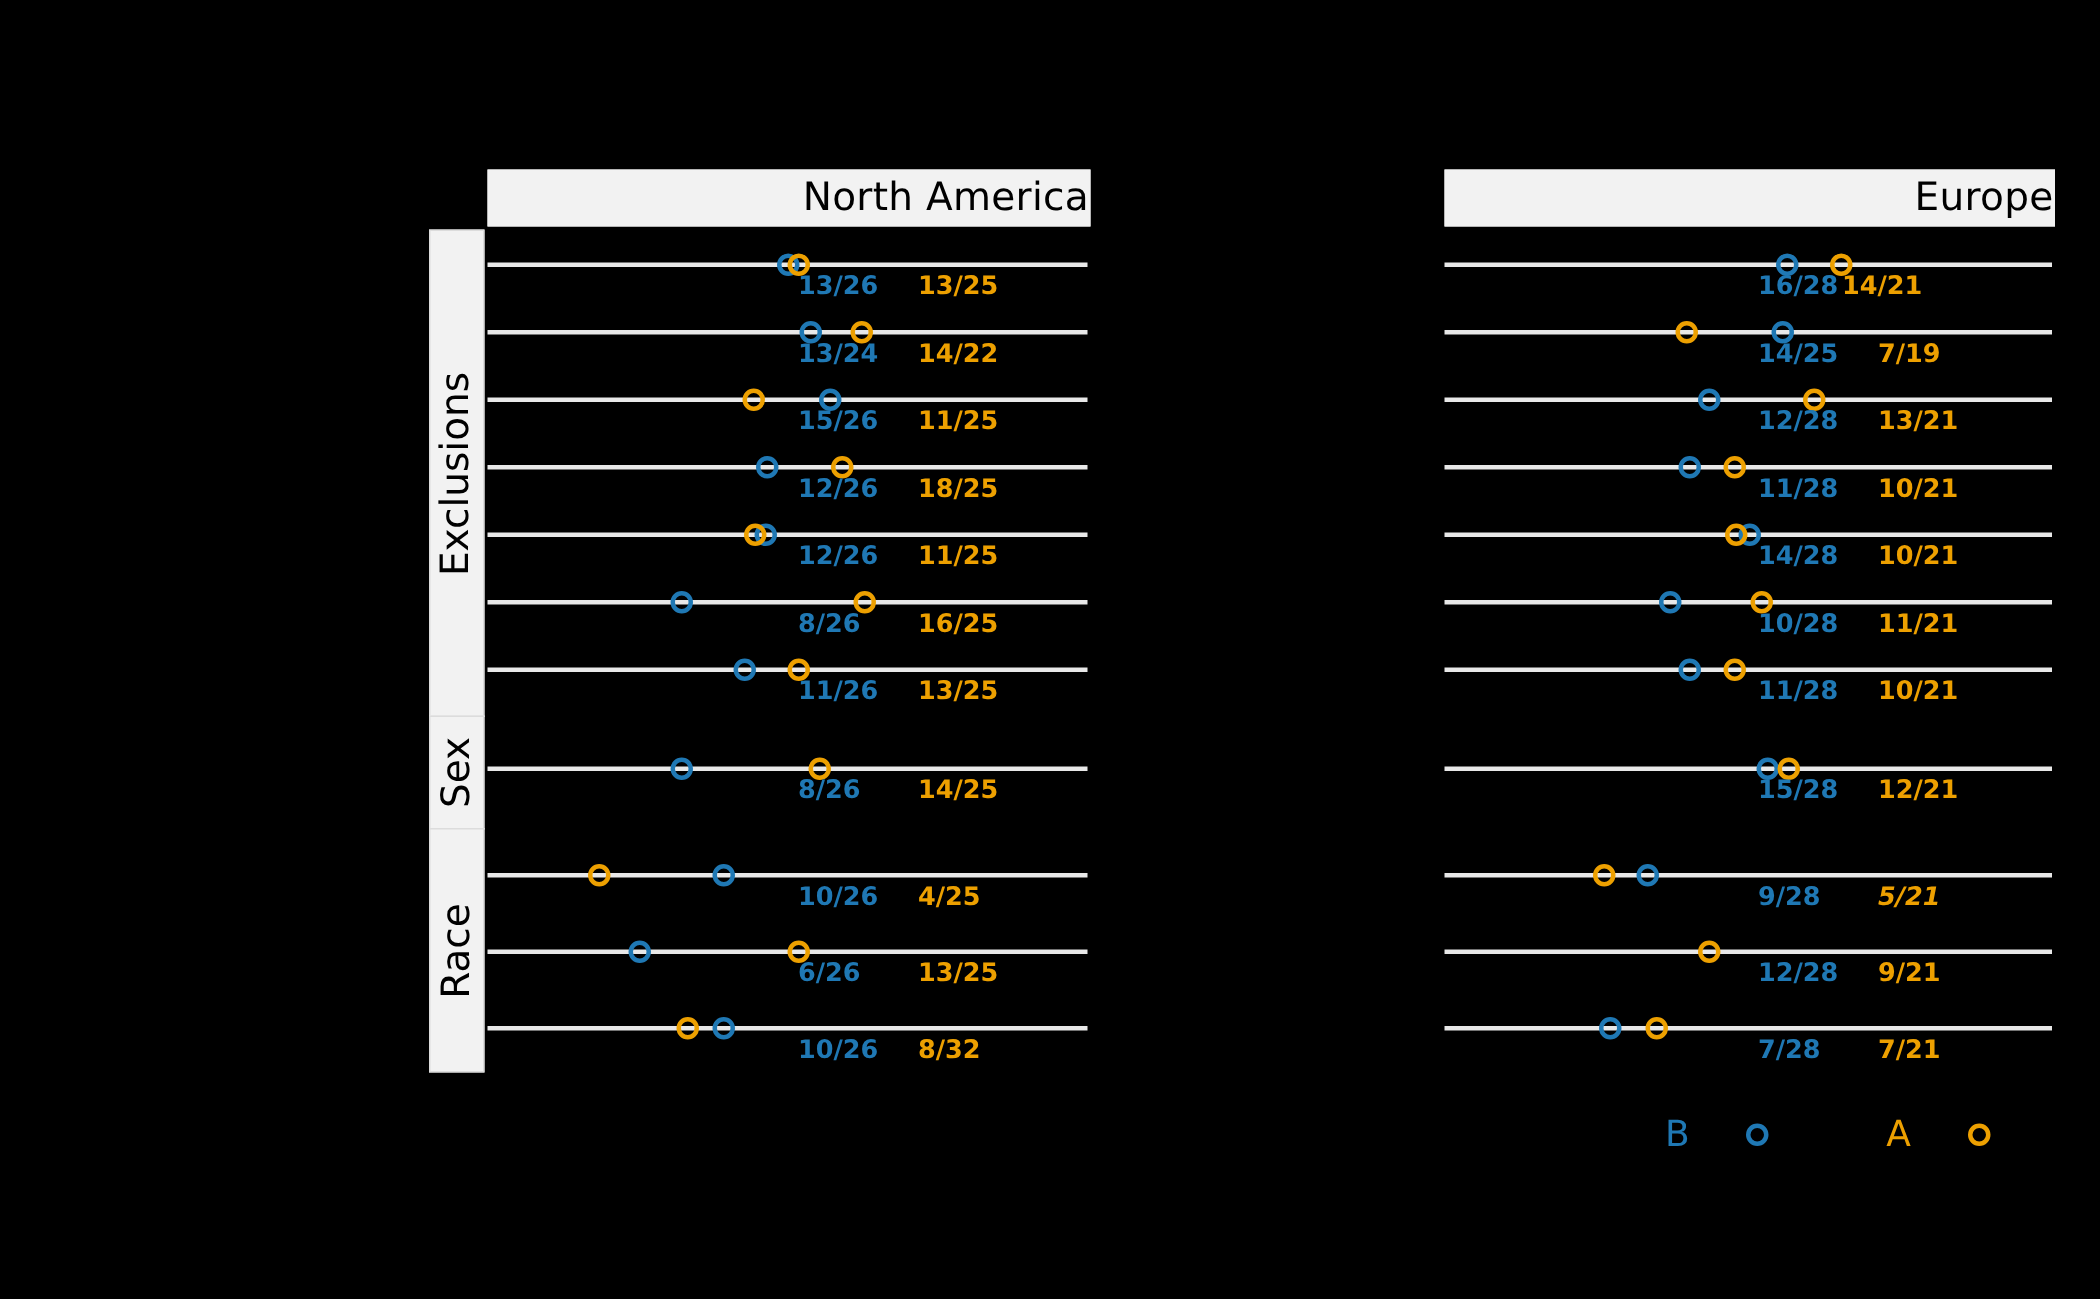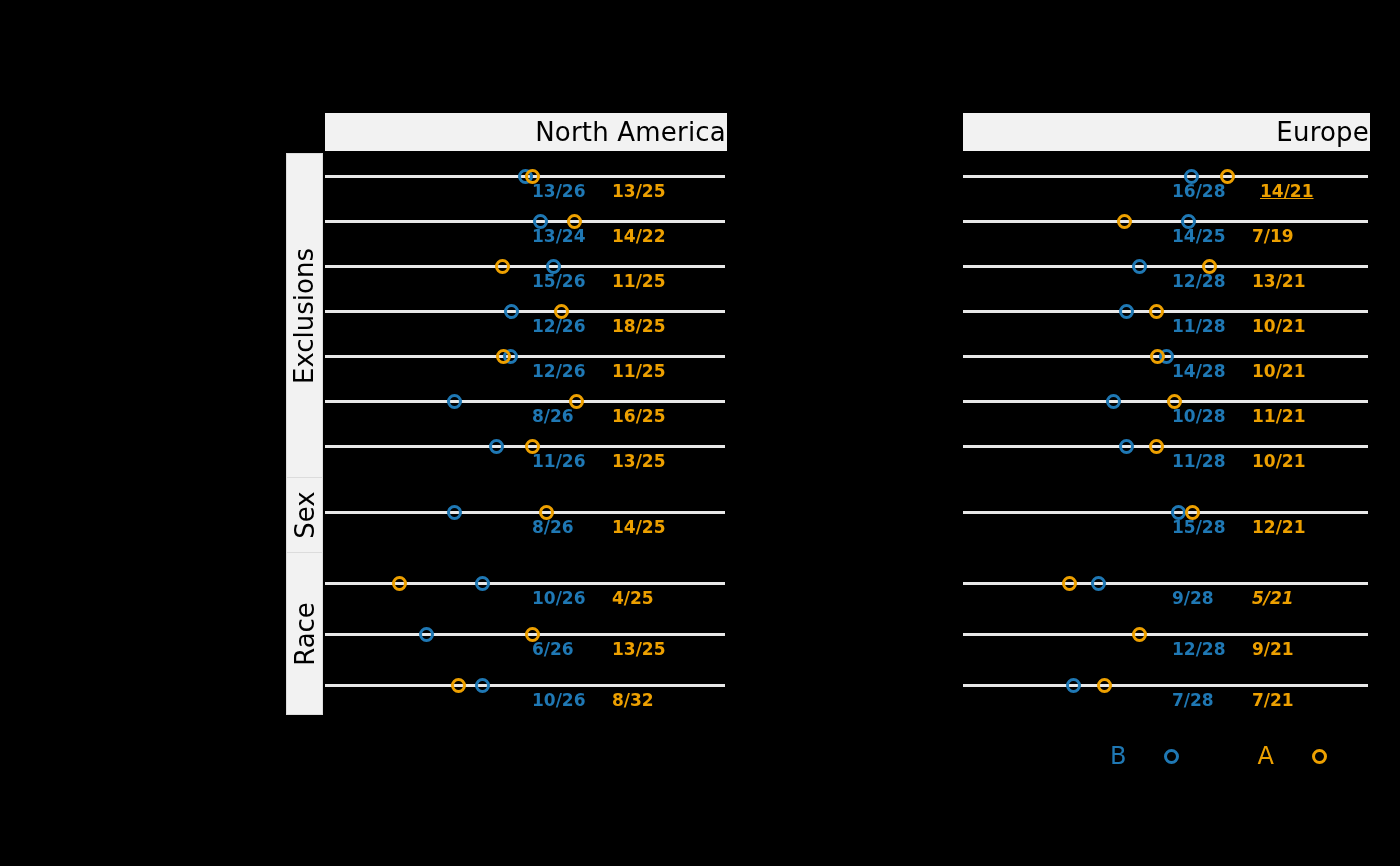--- a/index.html
+++ b/index.html
@@ -84,21 +84,21 @@
 <div id="overlay" style="position:absolute;left:0;top:0;width:1400px;height:866px;">
     <div class="rowline" style="left: 325px; width: 400px; top: 175px;"></div>
     <div class="marker b" style="left: 517.5px; top: 168.5px;"></div>
     <div class="marker a" style="left: 524.5px; top: 168.5px;"></div>
     <div class="lab b" style="left: 532px; width: 60px; top: 181px;">13/26</div>
     <div class="lab a" style="left: 612px; width: 60px; top: 181px;">13/25</div>
     <div class="rowline" style="left: 963px; width: 405px; top: 175px;"></div>
     <div class="marker b" style="left: 1183.5px; top: 168.5px;"></div>
     <div class="marker a" style="left: 1219.5px; top: 168.5px;"></div>
     <div class="lab b" style="left: 1172px; width: 60px; top: 181px;">16/28</div>
-    <div class="lab a" style="left: 1260px; width: 60px; top: 181px; text-decoration: underline;">14/21</div>
+    <div class="lab a" style="left: 1228px; width: 60px; top: 181px;">14/21</div>
     <div class="rowline" style="left: 325px; width: 400px; top: 220px;"></div>
     <div class="marker b" style="left: 532.5px; top: 213.5px;"></div>
     <div class="marker a" style="left: 566.5px; top: 213.5px;"></div>
     <div class="lab b" style="left: 532px; width: 60px; top: 226px;">13/24</div>
     <div class="lab a" style="left: 612px; width: 60px; top: 226px;">14/22</div>
     <div class="rowline" style="left: 963px; width: 405px; top: 220px;"></div>
     <div class="marker b" style="left: 1180.5px; top: 213.5px;"></div>
     <div class="marker a" style="left: 1116.5px; top: 213.5px;"></div>
     <div class="lab b" style="left: 1172px; width: 60px; top: 226px;">14/25</div>
     <div class="lab a" style="left: 1252px; width: 60px; top: 226px;">7/19</div>

